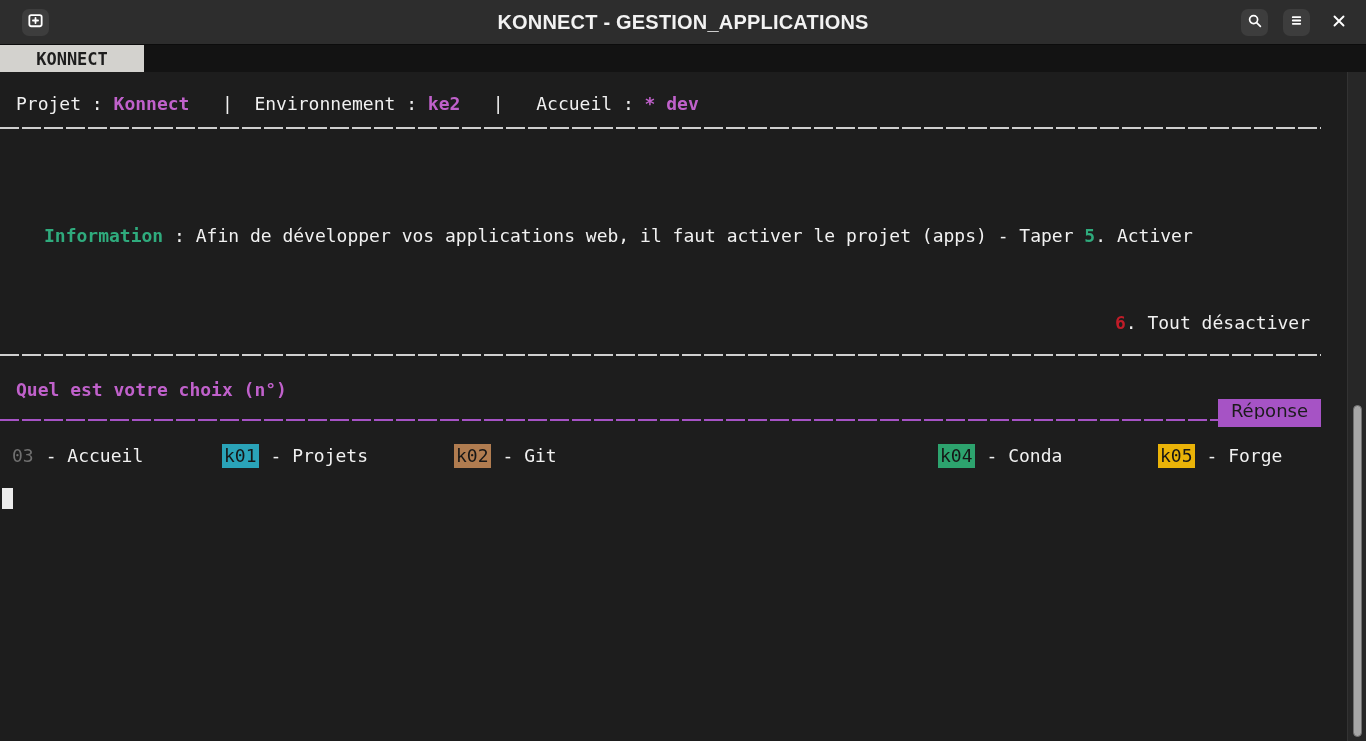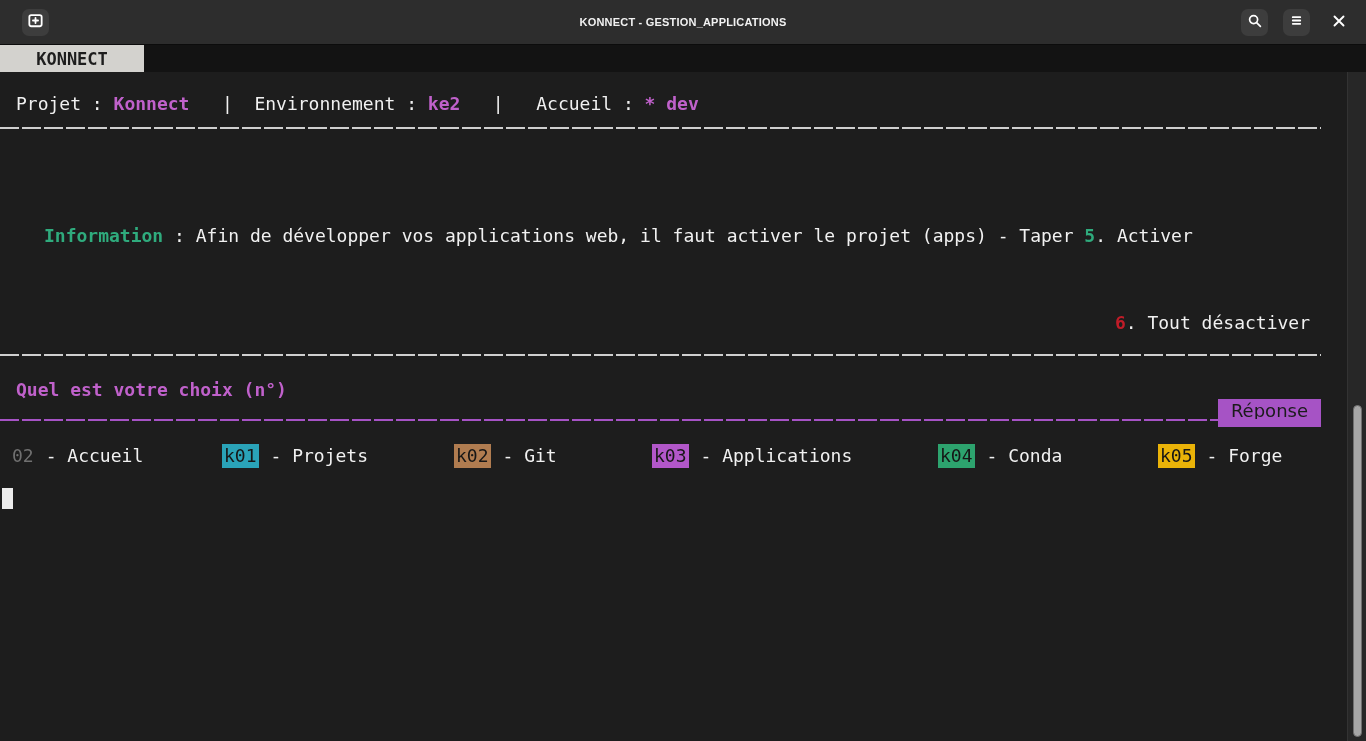--- a/index.html
+++ b/index.html
@@ -14,21 +14,21 @@
   }
   .tb-btn {
     width: 27px; height: 27px; border-radius: 7px; background: #3d3d3d;
     display: flex; align-items: center; justify-content: center;
     cursor: pointer; flex: 0 0 auto;
   }
   .tb-newtab { position: absolute; left: 22px; top: 9px; }
   .tb-title {
     position: absolute; left: 0; right: 0; text-align: center;
     color: #f2f2f2; font-family: "Liberation Sans", sans-serif;
-    font-weight: bold; font-size: 11px; letter-spacing: 0.2px;
+    font-weight: bold; font-size: 20px; letter-spacing: 0.2px;
     pointer-events: none;
   }
   .tb-right { position: absolute; right: 14px; top: 9px; display: flex; align-items: center; gap: 15px; }
   .tb-close { width: 27px; height: 27px; display: flex; align-items: center; justify-content: center; cursor: pointer; }
 
   
   .tabbar {
     height: 27px; background: #131313; display: flex; align-items: stretch; gap: 11px;
   }
   .tab {
@@ -150,24 +150,23 @@
   <div class="tline line-deactivate"><span class="fg-red">6</span><span>. Tout désactiver</span></div>
 
   <div class="sep-light sep-light2"></div>
 
   <div class="tline line-choice fg-purple">Quel est votre choix (n°)</div>
 
   <div class="response-badge">Réponse</div>
   <div class="sep-purple"></div>
 
   <div class="menu-row">
-      <span class="menu-item mi-0"><span class="menu-key dim">02</span><span class="menu-label">- Accueil</span></span>
+      <span class="menu-item mi-0"><span class="menu-key dim">03</span><span class="menu-label">- Accueil</span></span>
       <span class="menu-item mi-1"><span class="menu-key badge" style="background: rgb(42, 163, 184);">k01</span><span class="menu-label">- Projets</span></span>
       <span class="menu-item mi-2"><span class="menu-key badge" style="background: rgb(176, 124, 80);">k02</span><span class="menu-label">- Git</span></span>
-      <span class="menu-item mi-3"><span class="menu-key badge" style="background: rgb(178, 87, 201);">k03</span><span class="menu-label">- Applications</span></span>
       <span class="menu-item mi-4"><span class="menu-key badge" style="background: rgb(45, 163, 110);">k04</span><span class="menu-label">- Conda</span></span>
       <span class="menu-item mi-5"><span class="menu-key badge" style="background: #eab308; text-align: center;">k05</span><span class="menu-label">- Forge</span></span>
     </div>
 
   <div class="cursor-block"></div>
 
   <div class="scroll-track">
     <div class="scroll-thumb"></div>
   </div>
 </div>

